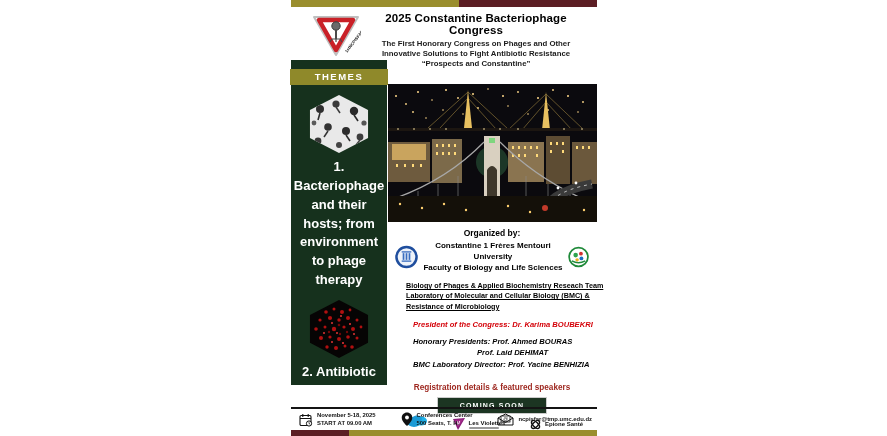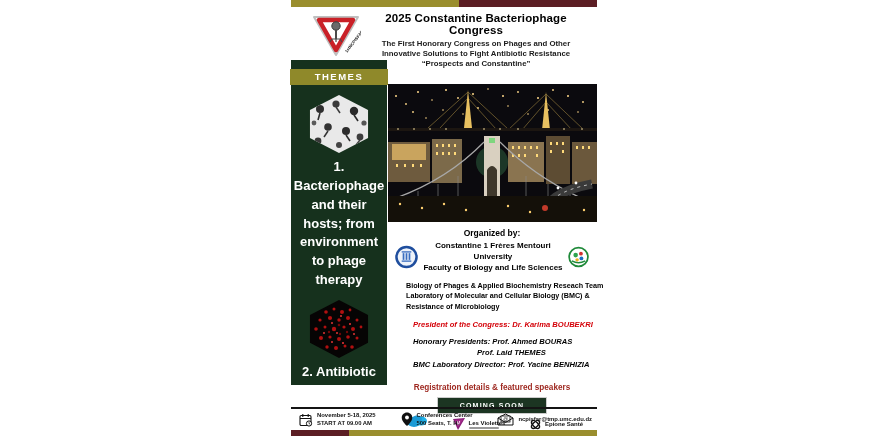--- a/index.html
+++ b/index.html
@@ -27,21 +27,21 @@
   .sidebar{width:96px;background:#16311d;height:325px;display:flex;flex-direction:column;align-items:center;flex:0 0 auto;}
   .themes-title{background:#8f892a;color:#fff;font-weight:bold;font-size:9.5px;letter-spacing:1.5px;padding:2px 0 3px;width:98px;text-align:center;margin-top:9px;}
   .hexa{width:66px;height:58px;clip-path:polygon(50% 0,94% 26%,94% 74%,50% 100%,6% 74%,6% 26%);margin-top:10px;flex:0 0 auto;}
   .theme-text{color:#fff;font-weight:bold;font-size:13px;line-height:1.45;text-align:center;padding:5px 5px 0;}
   
   .main{flex:1;display:flex;flex-direction:column;align-items:center;min-width:0;}
   .city-photo{margin-top:24px;width:209px;height:138px;background:#0b0a0e;overflow:hidden;flex:0 0 auto;}
   .organized{margin-top:6px;font-size:8.5px;font-weight:bold;color:#000;}
   .uni-row{display:flex;align-items:center;justify-content:space-between;width:100%;padding:0 8px;box-sizing:border-box;margin-top:3px;}
   .uni-text{text-align:center;font-weight:bold;font-size:8px;line-height:1.35;color:#000;}
-  .team-row{display:flex;align-items:center;gap:7px;width:100%;padding:0 12px;box-sizing:border-box;margin-top:8px;}
+  .team-row{display:flex;align-items:center;gap:7px;width:100%;padding:0 12px;box-sizing:border-box;margin-top:8px;text-decoration:underline;}
   .team-text{font-weight:bold;font-size:7.2px;line-height:1.4;color:#000;}
   .team-text div{white-space:nowrap;}
   .president{align-self:flex-start;margin:8px 0 0 26px;color:#d40008;font-weight:bold;font-style:italic;font-size:7.6px;}
   .honorary{align-self:flex-start;margin:7px 0 0 26px;font-weight:bold;font-style:italic;font-size:7.6px;line-height:1.55;color:#000;}
   .honorary .indent{margin-left:64px;}
   .registration{margin-top:12px;color:#9e2820;font-weight:bold;font-size:8.2px;}
   .coming-soon{margin-top:5px;background:#1c3522;color:#fff;font-weight:bold;font-size:7px;letter-spacing:1.2px;padding:4px 22px;border:1px solid #cccccc;cursor:pointer;}
   .sponsors{margin-top:auto;width:100%;display:flex;align-items:center;justify-content:space-between;padding:0 14px 6px 18px;box-sizing:border-box;}
   .sponsor{display:flex;align-items:center;gap:3px;}
   .sponsor-label{font-size:6px;font-weight:bold;color:#111;line-height:1.1;}
@@ -344,21 +344,21 @@
           <div>Biology of Phages &amp; Applied Biochemistry Reseach Team</div>
           <div>Laboratory of Molecular and Cellular Biology (BMC) &amp;</div>
           <div>Resistance of Microbiology</div>
         </div>
       </div>
 
       <div class="president">President of the Congress: Dr. Karima BOUBEKRI</div>
 
       <div class="honorary">
         <div>Honorary Presidents: Prof. Ahmed BOURAS</div>
-        <div class="indent">Prof. Laid THEMES</div>
+        <div class="indent">Prof. Laid DEHIMAT</div>
         <div>BMC Laboratory Director: Prof. Yacine BENHIZIA</div>
       </div>
 
       <div class="registration">Registration details &amp; featured speakers</div>
       <div class="coming-soon">COMING SOON</div>
 
       <div class="sponsors">
         <div class="sponsor">
           <div>
             <svg width="24" height="14" viewBox="0 0 24 14">

